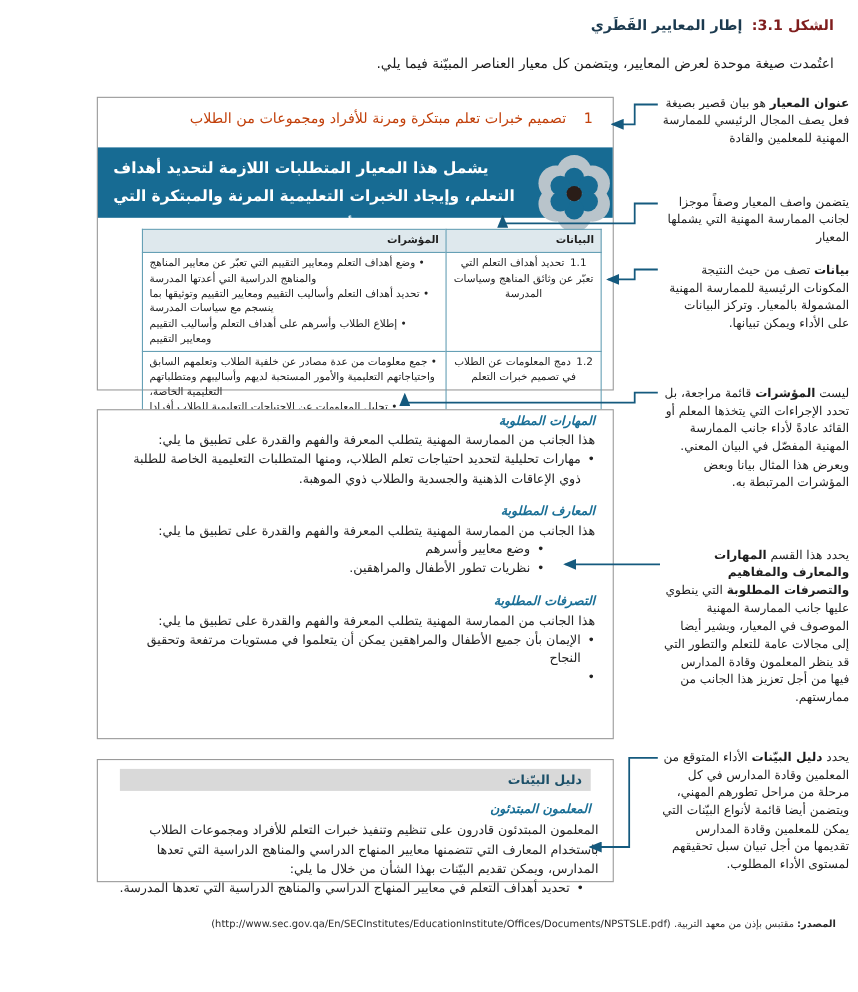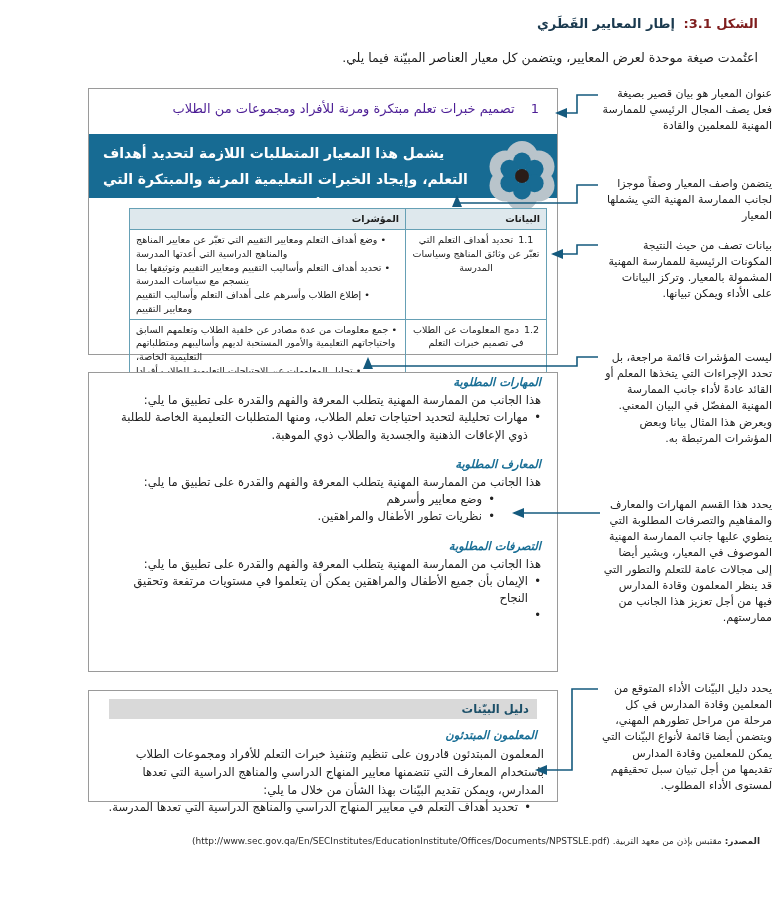--- a/index.html
+++ b/index.html
@@ -13,21 +13,21 @@
   .fig-name{color:#1b3a4f;margin-right:4px;}
   .intro{position:absolute;top:50px;right:22px;font-size:12.5px;color:#1d1d1d;}
 
   
   .box{position:absolute;left:88px;width:470px;border:1px solid #9a9a9a;background:#fff;box-sizing:border-box;}
   .box1{top:88px;height:267px;}
   .box2{top:372px;height:300px;padding:2px 16px;}
   .box3{top:690px;height:112px;}
 
   
-  .std-title{padding:12px 18px 0 10px;font-size:13px;color:#4c1d95;}
+  .std-title{padding:12px 18px 0 10px;font-size:13px;color:#c2410c;}
   .std-num{display:inline-block;margin-left:16px;}
   .band{position:absolute;top:45px;left:0;right:0;height:64px;background:#176b93;}
   .band-text{padding:7px 86px 0 14px;color:#ffffff;font-size:14px;font-weight:bold;line-height:1.85;text-align:left;}
   .flower{position:absolute;top:47px;right:-1px;width:72px;height:78px;}
   .std-table{position:absolute;top:119px;right:10px;border-collapse:collapse;font-size:9.5px;line-height:1.45;width:418px;table-layout:fixed;}
   .std-table th,.std-table td{border:1px solid #66a0b5;vertical-align:top;padding:3px 6px;}
   .std-table th{background:#dee8ed;font-weight:bold;text-align:right;height:14px;color:#1d1d1d;}
   .col-stmt{width:128px;}
   .stmt{text-align:center;}
   .num{display:inline-block;margin-left:5px;}
@@ -45,21 +45,21 @@
   
   .ev-header{margin:8px 20px 0 20px;height:20px;background:#d9d9d9;line-height:20px;
              padding-right:8px;font-size:11.5px;font-weight:bold;color:#1b4f68;}
   .ev-sub{margin:9px 20px 4px 20px;color:#1a6f96;font-weight:bold;font-style:italic;font-size:11.5px;}
   .ev-para{margin:4px 13px 0 13px;font-size:11.5px;line-height:1.55;text-align:right;}
   .ev-bullet{position:relative;margin:0 26px 0 13px;padding-right:13px;font-size:11.5px;line-height:1.55;text-align:right;}
   .ev-bullet .blt{position:absolute;right:0;top:0;}
 
   
   .ann{position:absolute;right:8px;width:172px;font-size:11px;line-height:1.47;text-align:right;color:#1d1d1d;}
-  .ann .b{font-weight:normal;margin-top:42px;}
+  .ann .b{font-weight:bold;margin-top:42px;}
 
   
   .connectors{position:absolute;top:0;left:0;pointer-events:none;}
 
   
   .source{position:absolute;top:836px;right:20px;left:20px;font-size:9px;color:#2a2a2a;}
   .src-label{font-weight:bold;}
   .src-url{direction:ltr;unicode-bidi:isolate;}
 </style>
 </head>

